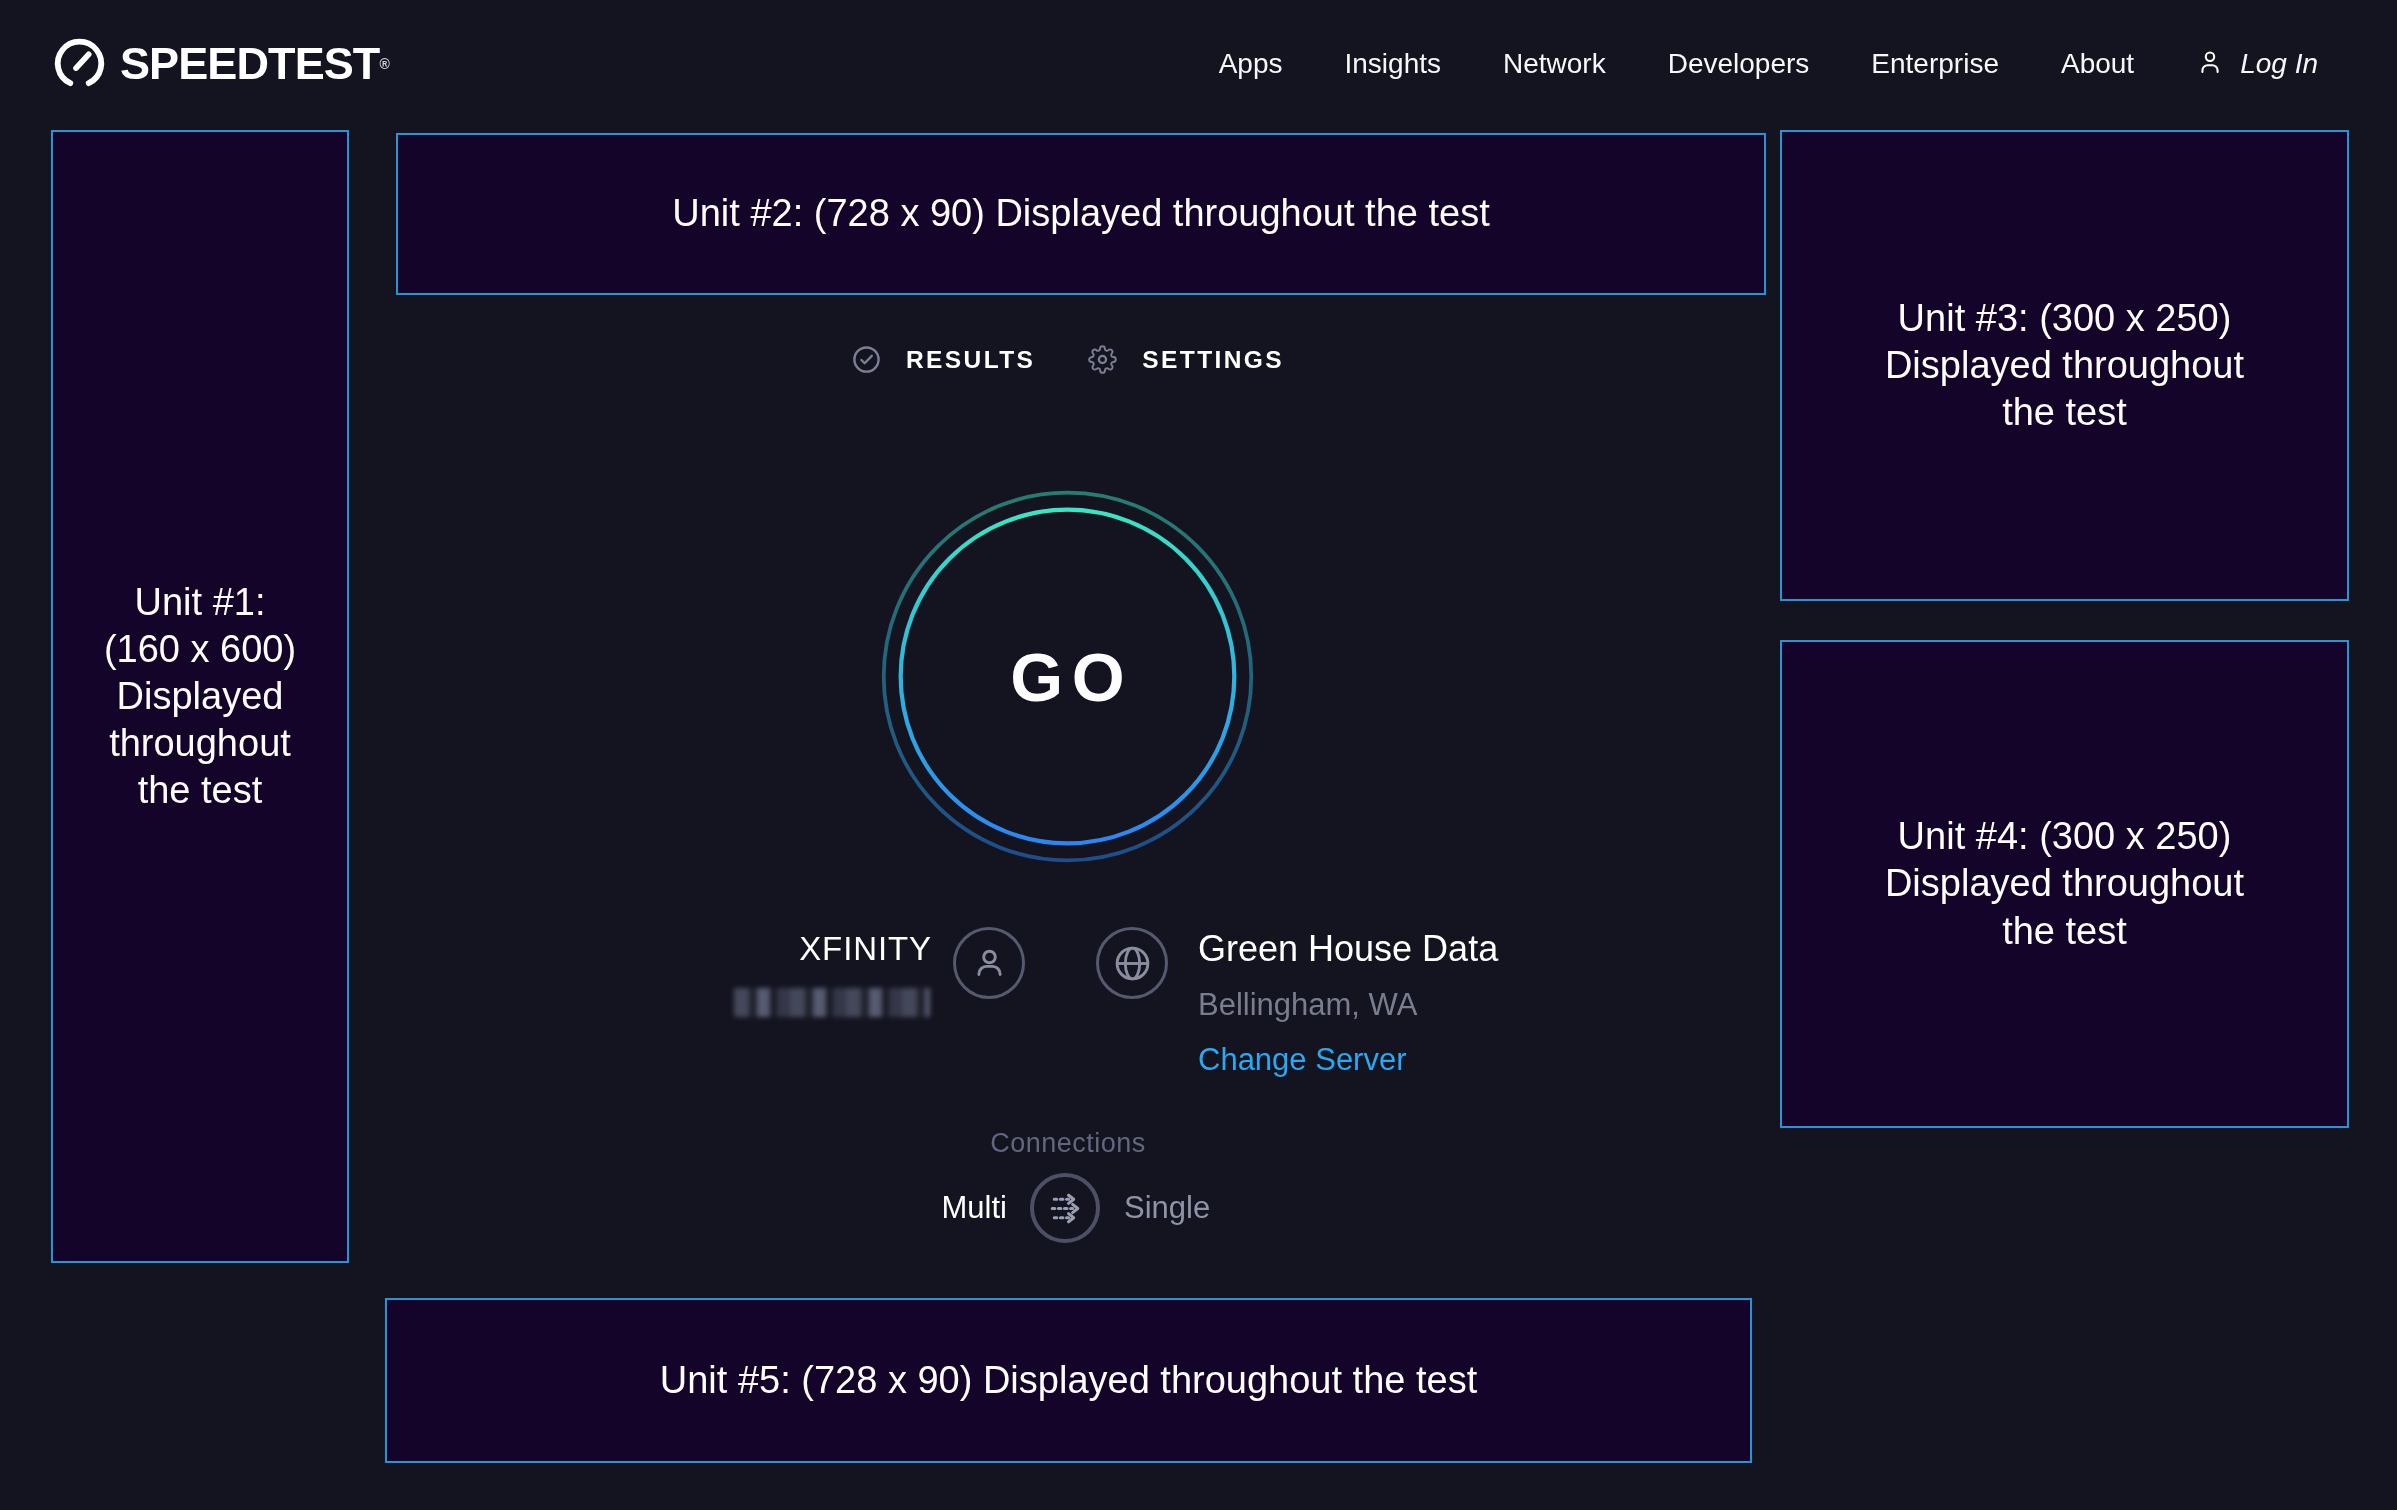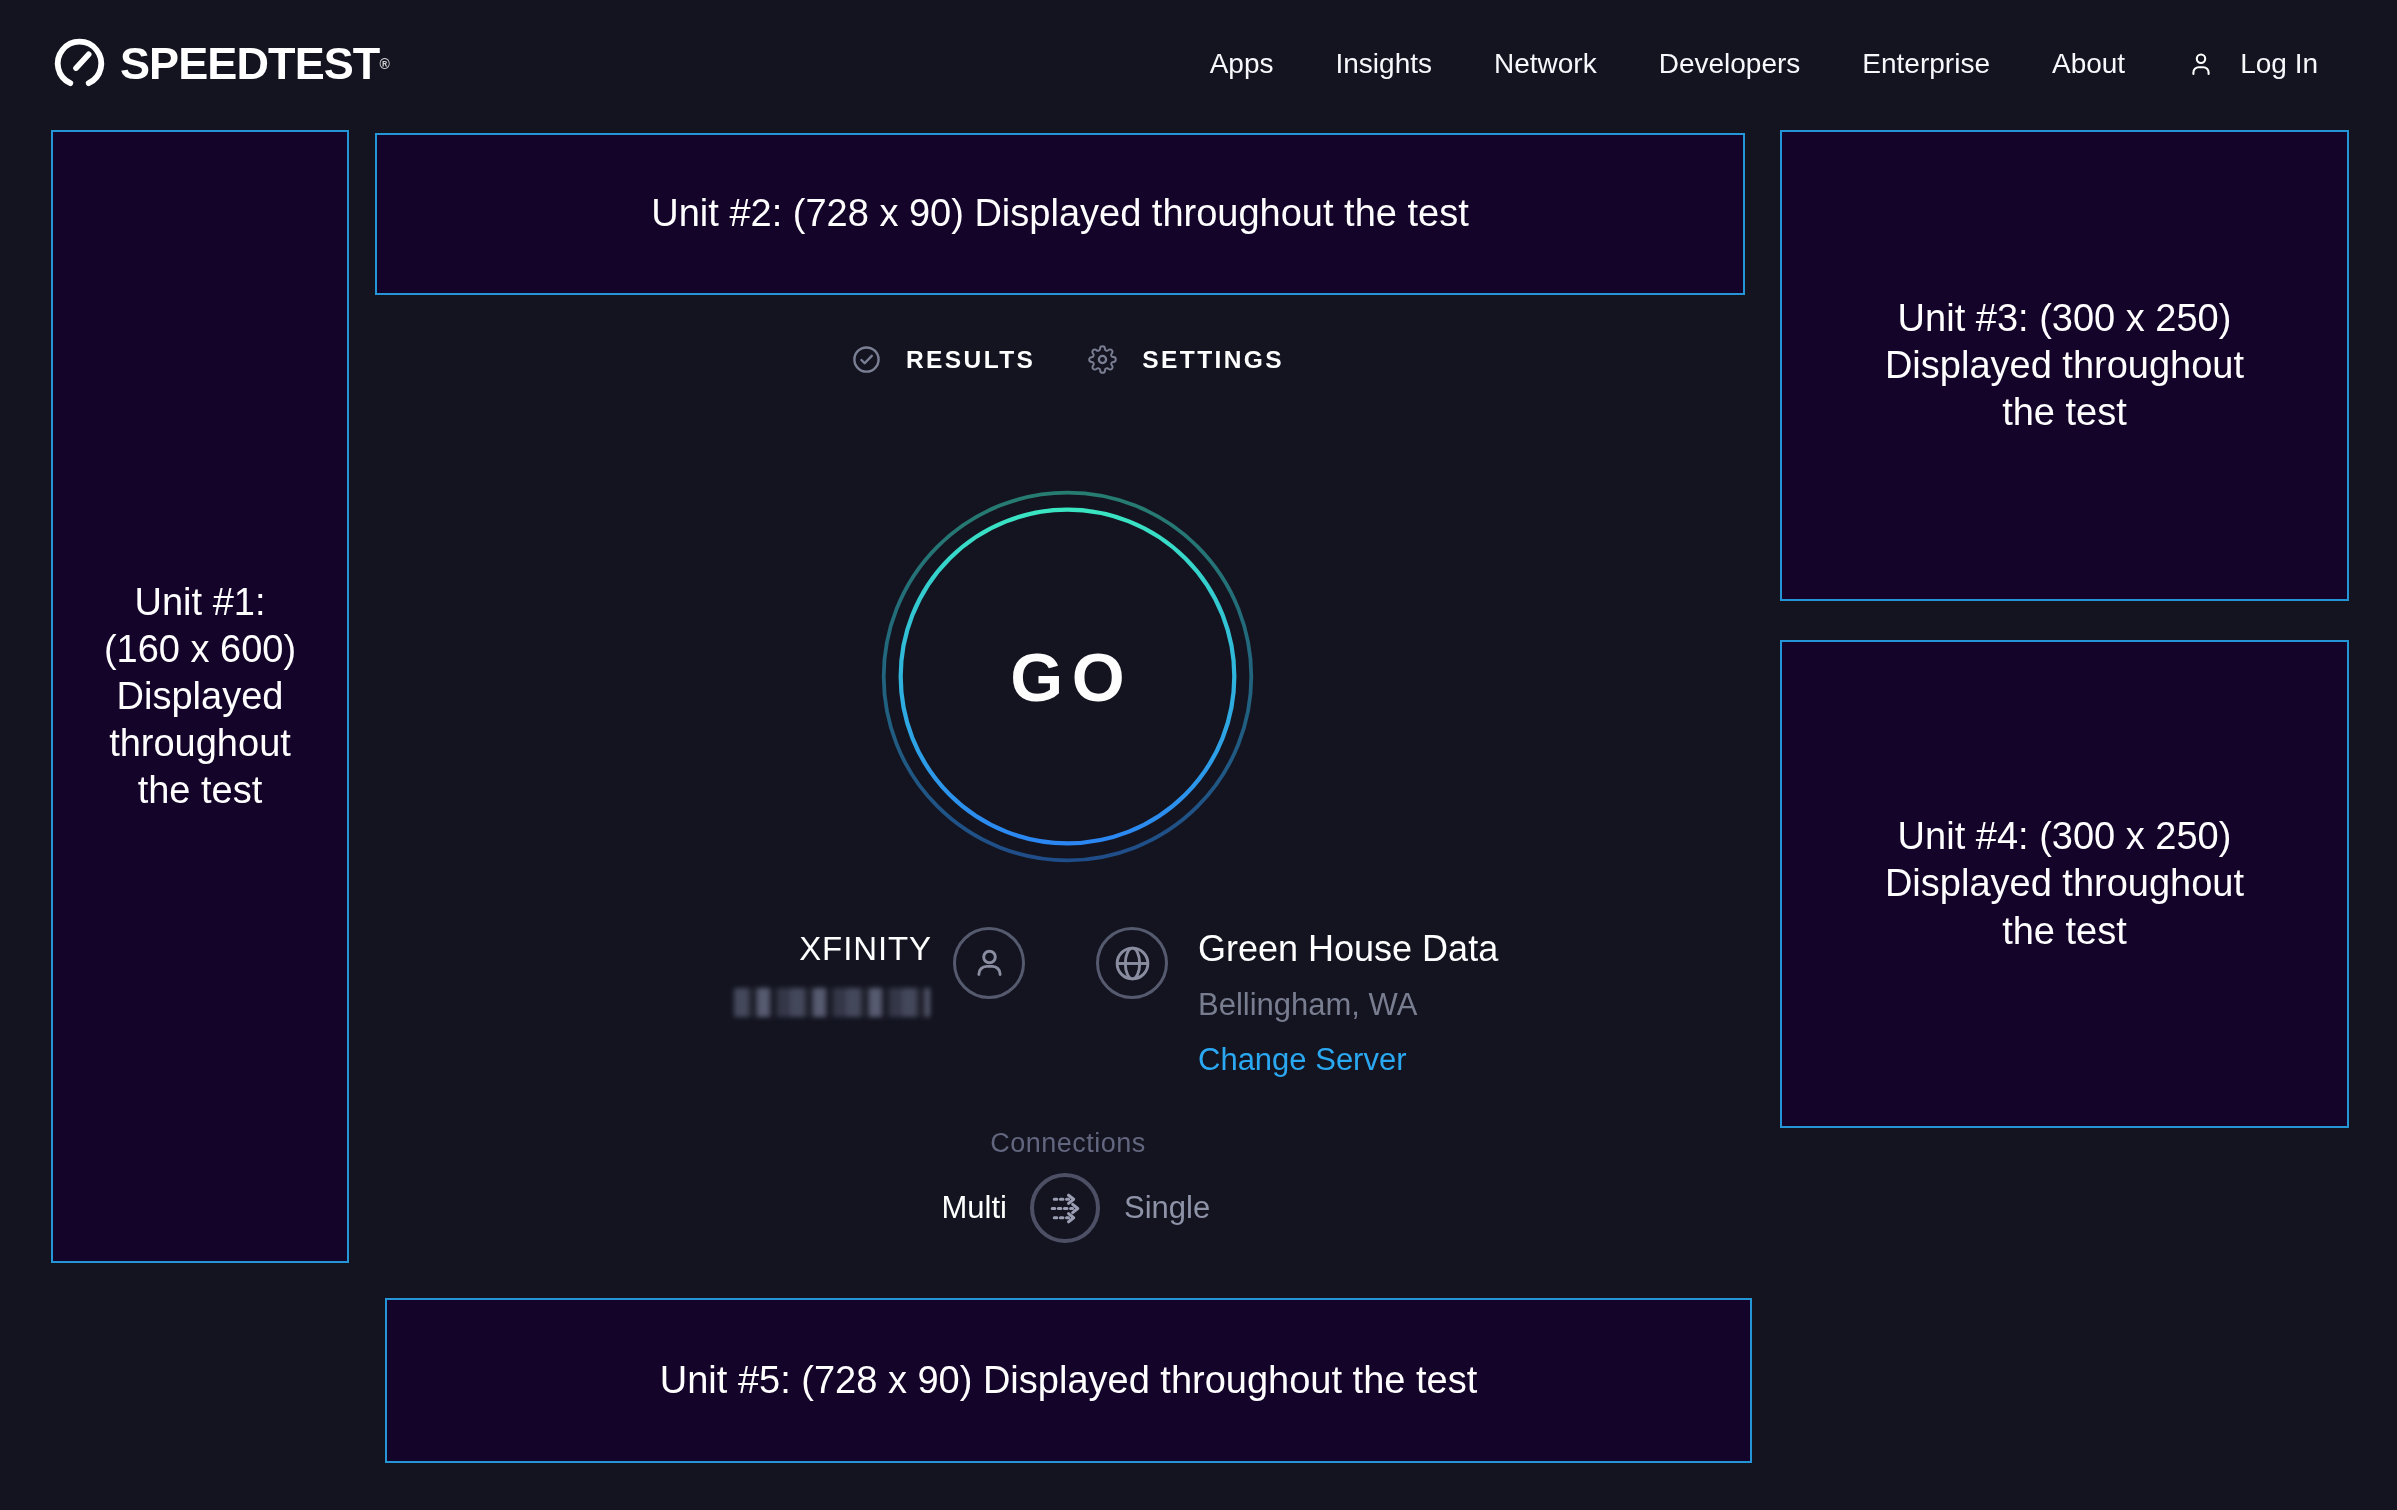--- a/index.html
+++ b/index.html
@@ -9,31 +9,31 @@
     font-family:"Liberation Sans","DejaVu Sans",sans-serif;
     color:#fff;
   }
   
   .logo{position:absolute;left:52px;top:36px;display:flex;align-items:center;gap:13px;cursor:pointer;}
   .logo svg{width:55px;height:55px;}
   .logo-text{font-size:45px;font-weight:700;letter-spacing:-0.9px;color:#fff;display:flex;align-items:center;}
   .logo-tm{font-size:14px;opacity:.8;margin-top:1.9px;}
   .nav{position:absolute;right:79px;top:26px;height:75px;display:flex;align-items:center;gap:62px;}
   .nav-item{font-size:28px;color:#f7f8fb;cursor:pointer;white-space:nowrap;}
-  .login{display:flex;align-items:center;gap:25px;}
+  .login{display:flex;gap:16px;font-style:italic;}
   .login svg{width:28px;height:28px;}
   
   .ad{
     position:absolute;box-sizing:border-box;
     background:#15042a;border:2.8px solid #2495d6;
     display:flex;align-items:center;justify-content:center;
     text-align:center;color:#ffffff;font-size:38px;line-height:1.24;cursor:pointer;
   }
   .ad-1{left:51px;top:130px;width:298px;height:1133px;}
-  .ad-2{left:375px;top:133px;width:1370px;height:162px;}
+  .ad-2{left:396px;top:133px;width:1370px;height:162px;}
   .ad-3{left:1780px;top:130px;width:569px;height:471px;}
   .ad-4{left:1780px;top:640px;width:569px;height:488px;}
   .ad-5{left:385px;top:1298px;width:1367px;height:165px;}
   
   .tabs{position:absolute;left:1068px;top:345px;transform:translateX(-50%);display:flex;gap:53px;align-items:center;}
   .tab{display:flex;align-items:center;gap:25px;cursor:pointer;}
   .tab svg{width:29px;height:29px;}
   .tab-label{font-size:24.5px;font-weight:700;letter-spacing:2.4px;color:#fff;}
   
   .go-wrap{position:absolute;left:879px;top:488px;width:377px;height:377px;cursor:pointer;}

